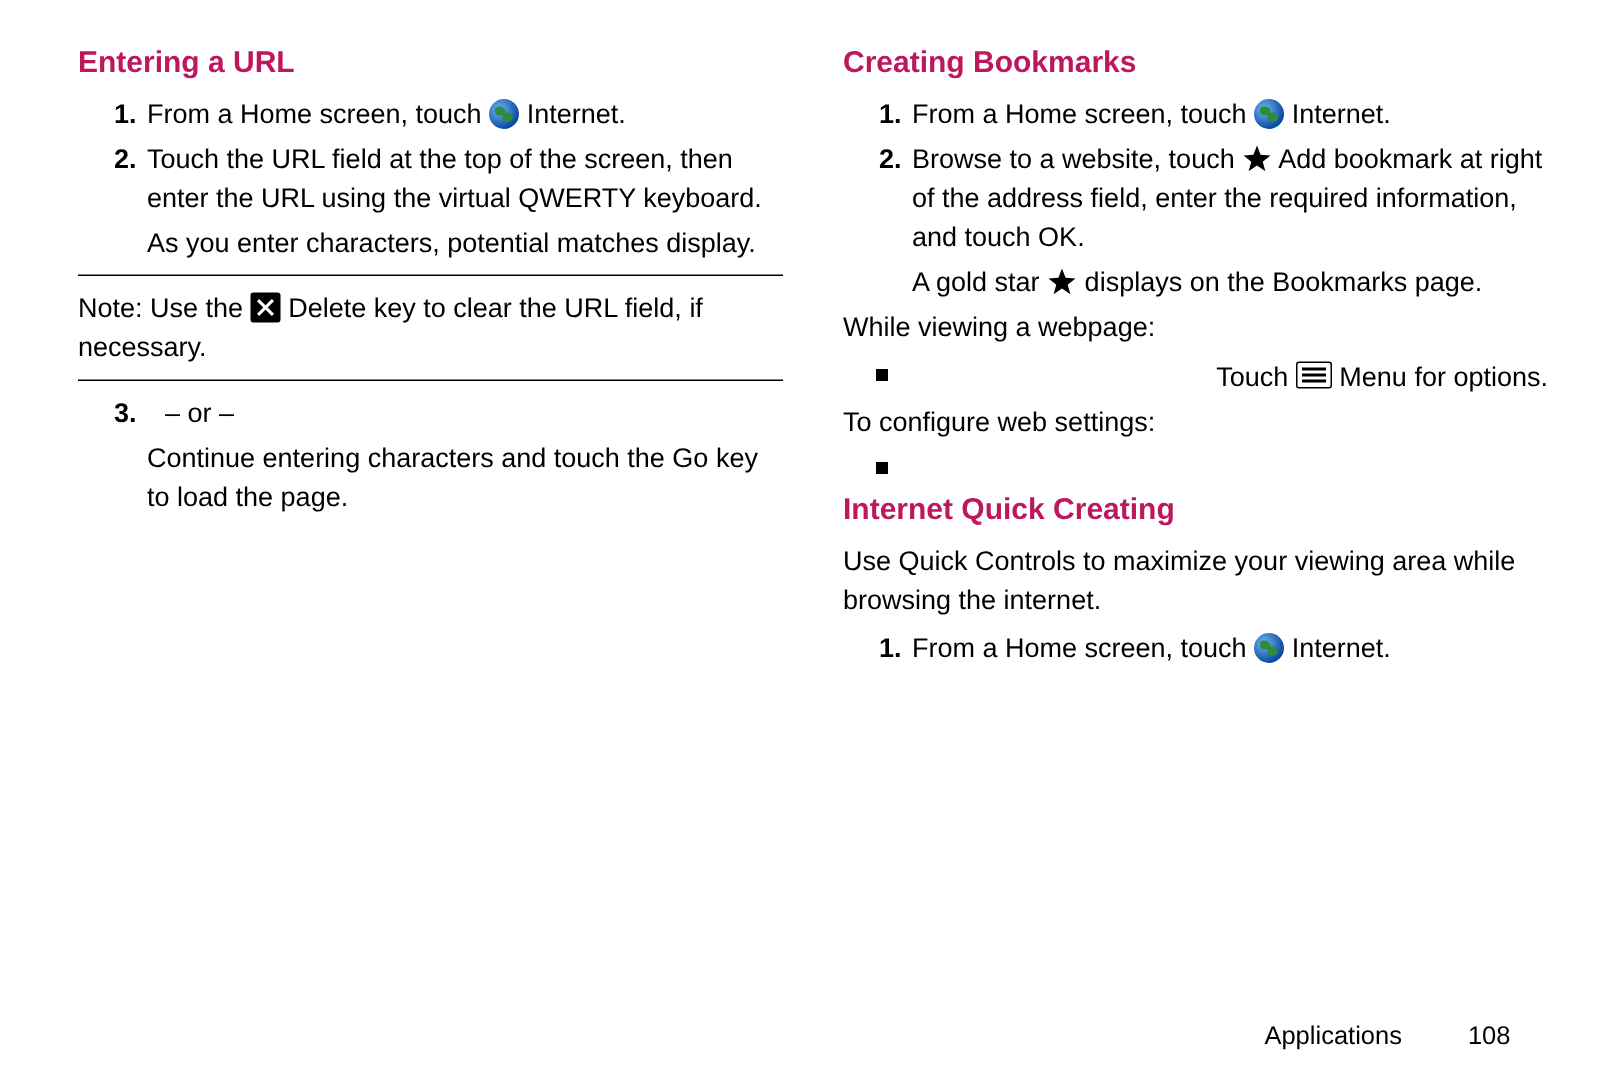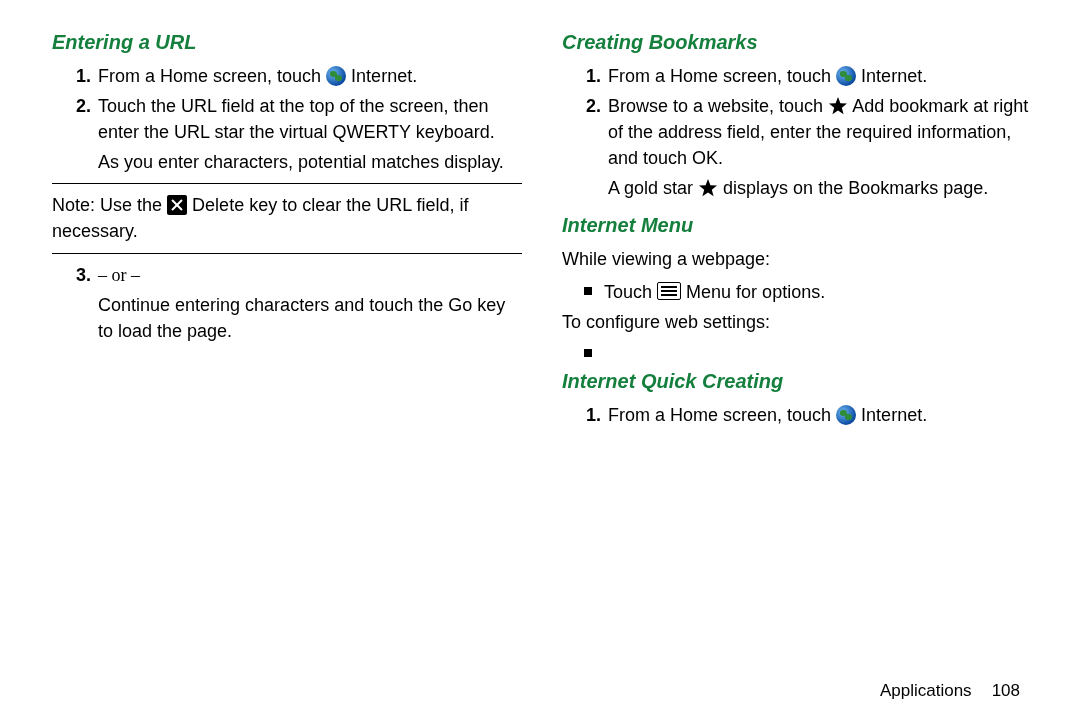--- a/index.html
+++ b/index.html
@@ -11,46 +11,45 @@
     position:relative;
     line-height:1.45;
   }
   .page {
     display:flex;
     gap:40px;
     padding:28px 48px 20px 52px;
   }
   .col { flex:1; min-width:0; }
   h3.section {
-    color:#15803d;
-    font-style:italic;
+    color:#be185d;
     font-weight:700;
     font-size:20px;
     margin:0 0 6px 0;
   }
   p { margin:0 0 6px 0; }
   ol { margin:0; padding-left:44px; }
   ol li { margin-bottom:4px; padding-left:2px; }
   ol li::marker { font-weight:700; }
   .sub { margin-top:4px; }
   .hr { border:none; border-top:1.5px solid #000; margin:8px 0; }
   .note-block { margin:2px 0 2px 0; }
   strong { font-weight:400; }
-  .or { margin-left:0;font-family:Liberation Serif, serif; }
+  .or { margin-left:12px; }
   .bullet-item {
-    display:flex; gap:12px; margin:4px 0 4px 22px;
+    display:flex; margin:4px 0 4px 22px;justify-content:space-between;
   }
   .bullet-item .sq {
     width:8px;height:8px; background:#000; margin-top:8px; flex:none;
   }
   .footer {
     position:absolute;
-    bottom:16px; right:60px;
+    bottom:16px; right:73px;
     font-size:17px;
-    display:flex; gap:20px;
+    display:flex; gap:44px;
   }
   
   .icon { display:inline-block; vertical-align:-4px; }
   .icon-globe {
     width:20px;height:20px;border-radius:50%;
     background: radial-gradient(circle at 35% 35%, #6db8f2, #0b4aa2 70%);
     position:relative;
   }
   .icon-globe::after{
     content:""; position:absolute; left:4px; top:5px; width:7px;height:6px;
@@ -89,21 +88,21 @@
 
   <div class="col">
     <h3 class="section">Entering a URL</h3>
     <ol>
       <li>
         <span>From a Home screen, touch </span>
         <span class="icon icon-globe"></span>
         <strong>Internet</strong><span>.</span>
       </li>
       <li>
-        <span>Touch the </span><strong>URL</strong><span> field at the top of the screen, then enter the URL star the virtual QWERTY keyboard.</span>
+        <span>Touch the </span><strong>URL</strong><span> field at the top of the screen, then enter the URL using the virtual QWERTY keyboard.</span>
         <div class="sub">As you enter characters, potential matches display.</div>
       </li>
     </ol>
 
     <hr class="hr">
     <div class="note-block">
       <strong>Note:</strong>
       <span> Use the </span>
       <span class="icon icon-x"></span>
       <strong>Delete</strong>
@@ -139,37 +138,37 @@
         <div class="sub">
           <span>A gold star </span>
           <span class="icon icon-star-gold"><svg width="20" height="20">
                 <use href="#starshape"></use>
               </svg></span>
           <span> displays on the Bookmarks page.</span>
         </div>
       </li>
     </ol>
 
-    <h3 class="section" style="margin-top:10px">Internet Menu</h3>
     <p>While viewing a webpage:</p>
     <div class="bullet-item">
       <div class="sq"></div>
       <div>
         <span>Touch </span>
         <span class="icon icon-menu"></span>
         <strong>Menu</strong>
         <span> for options.</span>
       </div>
     </div>
     <p>To configure web settings:</p>
     <div class="bullet-item">
       <div class="sq"></div>
     </div>
 
     <h3 class="section" style="margin-top:10px">Internet Quick Creating</h3>
+    <p>Use Quick Controls to maximize your viewing area while browsing the internet.</p>
     <ol>
       <li>
         <span>From a Home screen, touch </span>
         <span class="icon icon-globe"></span>
         <strong>Internet</strong><span>.</span>
       </li>
     </ol>
   </div>
 </div>
 

